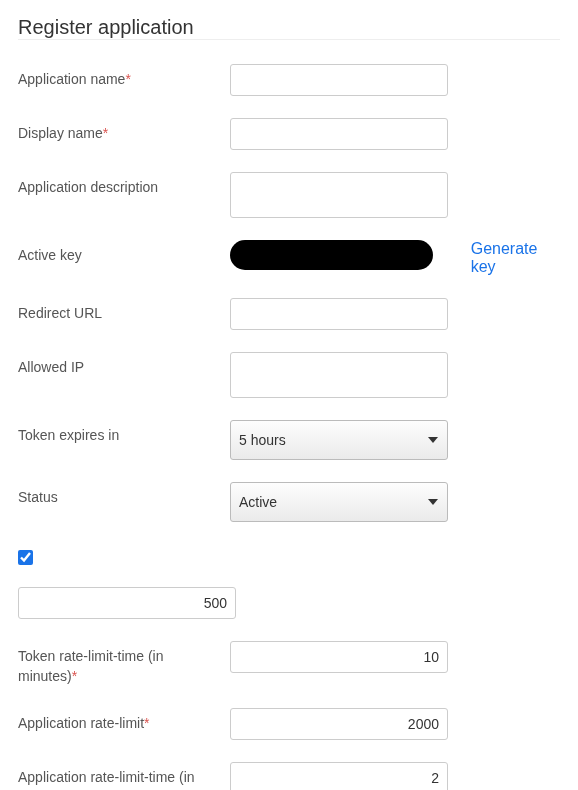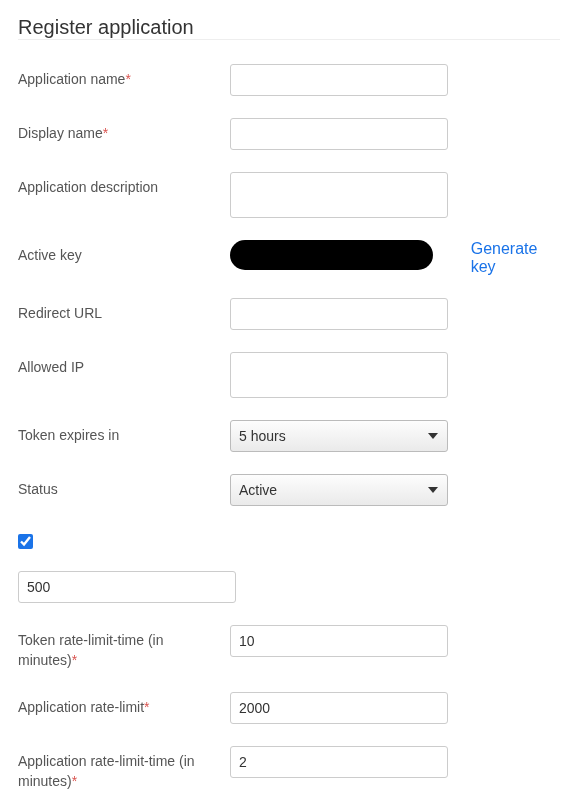--- a/index.html
+++ b/index.html
@@ -35,20 +35,21 @@
     .req { color: #d9534f; }
     .form-control {
       width: 218px;
       height: 32px;
       border: 1px solid #ccc;
       border-radius: 3px;
       padding: 4px 8px;
       font-size: 14px;
       color: #333;
       background: #fff;
+      text-align: right;
     }
     .form-control.textarea {
       height: 46px;
       resize: none;
     }
     .secret-blob {
       width: 218px;
       height: 30px;
       background: #000;
       border-radius: 15px;
@@ -59,21 +60,21 @@
       margin-left: 6px;
       cursor: pointer;
       align-self: center;
     }
     .select-wrap {
       position: relative;
       width: 218px;
     }
     .select-wrap select {
       width: 100%;
-      height: 32px;
+      height: 40px;
       border: 1px solid #bbb;
       border-radius: 3px;
       padding: 4px 28px 4px 8px;
       font-size: 14px;
       color: #333;
       background: linear-gradient(#fdfdfd, #eaeaea);
       appearance: none;
       -webkit-appearance: none;
       cursor: pointer;
     }

